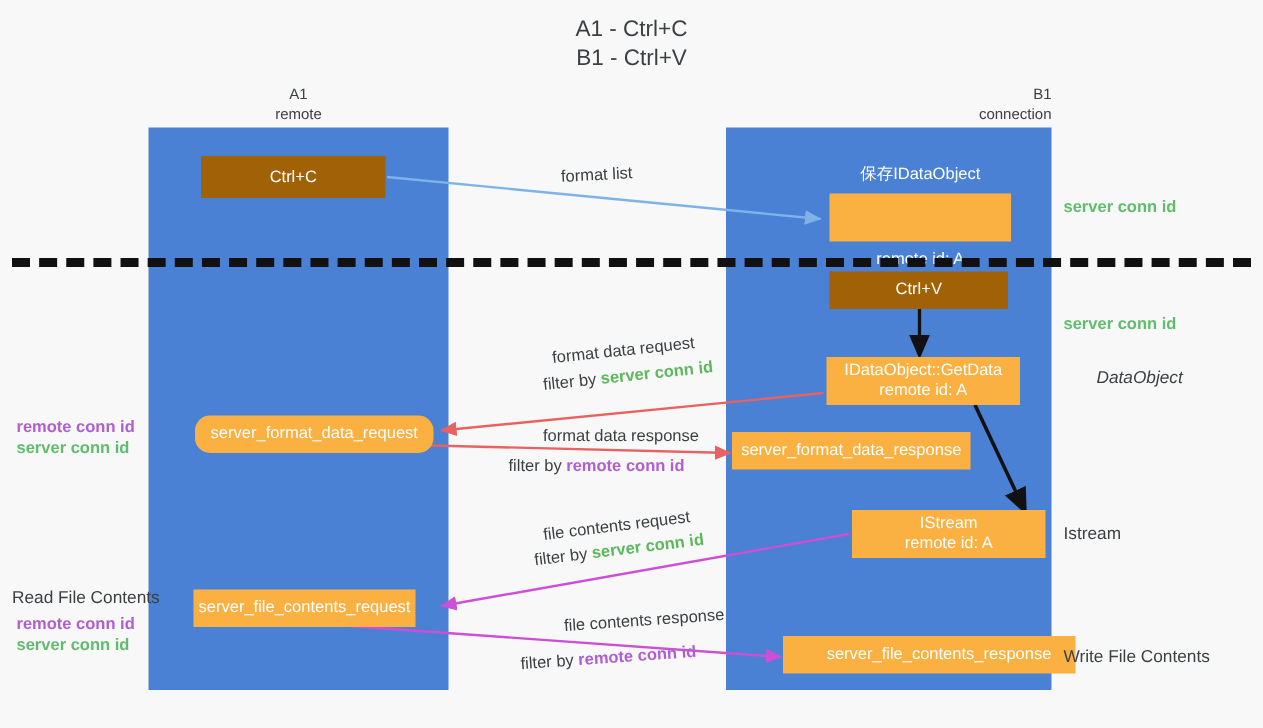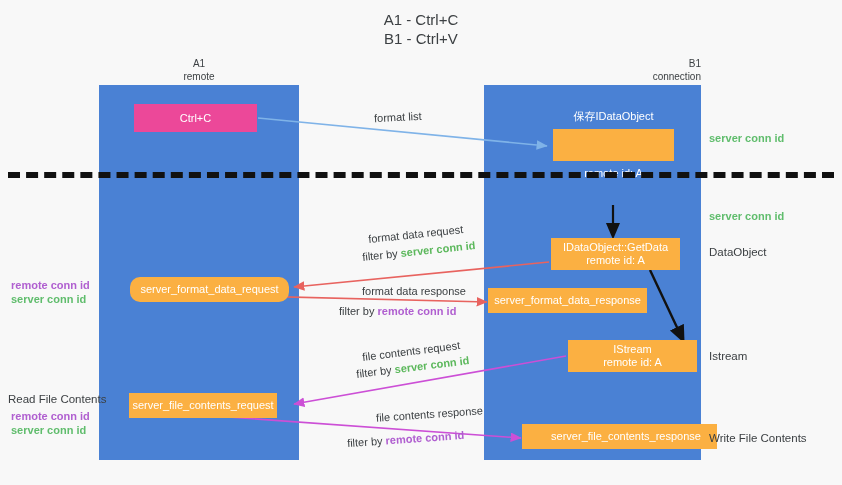--- a/index.html
+++ b/index.html
@@ -52,21 +52,21 @@
     display: flex;
     flex-direction: column;
     align-items: center;
     justify-content: center;
     color: #ffffff;
     font-size: 11px;
     line-height: 13px;
     text-align: center;
     padding: 2px 4px;
   }
-  .box.green { background: #ec4899; }
+  .box.green { background: #a16207; }
   .box.orange { background: #fbb042; }
   .box .l2 { display: block; }
 
   
   #divider {
     left: 8px; right: 8px; top: 172px;
     height: 0;
     border-top: 6px dashed #111111;
   }
 
@@ -156,20 +156,23 @@
 
   <div class="abs box green" style="left:134px; top:104px; width:123px; height:28px;">
     <span>Ctrl+C</span>
   </div>
 
   <div class="abs box orange" style="left:553px; top:129px; width:121px; height:32px;gap:44px;">
     <span>保存IDataObject</span>
     <span class="l2">remote id: A</span>
   </div>
 
+  <div class="abs box green" style="left:553px; top:181px; width:119px; height:25px;">
+    <span>Ctrl+V</span>
+  </div>
 
   <div class="abs box orange" style="left:551px; top:238px; width:129px; height:32px;">
     <span>IDataObject::GetData</span>
     <span class="l2">remote id: A</span>
   </div>
 
   <div class="abs box orange" style="left:130px; top:277px; width:159px; height:25px;border-radius:10px;">
     <span>server_format_data_request</span>
   </div>
 
@@ -223,21 +226,21 @@
   <div class="abs alabel" style="left:347px; top:433px; transform:rotate(-4deg);">
     <span>filter by </span><span class="p">remote conn id</span>
   </div>
 
   <div class="abs annot green-t" style="left:709px; top:132px;">
     <span>server conn id</span>
   </div>
   <div class="abs annot green-t" style="left:709px; top:210px;">
     <span>server conn id</span>
   </div>
-  <div class="abs plain" style="left:709px; top:245px;">
+  <div class="abs plain" style="left:731px; top:245px;font-style:italic;">
     <span>DataObject</span>
   </div>
   <div class="abs plain" style="left:709px; top:349px;">
     <span>Istream</span>
   </div>
   <div class="abs plain" style="left:709px; top:431px;">
     <span>Write File Contents</span>
   </div>
 
   <div class="abs" style="left:11px; top:279px;">

